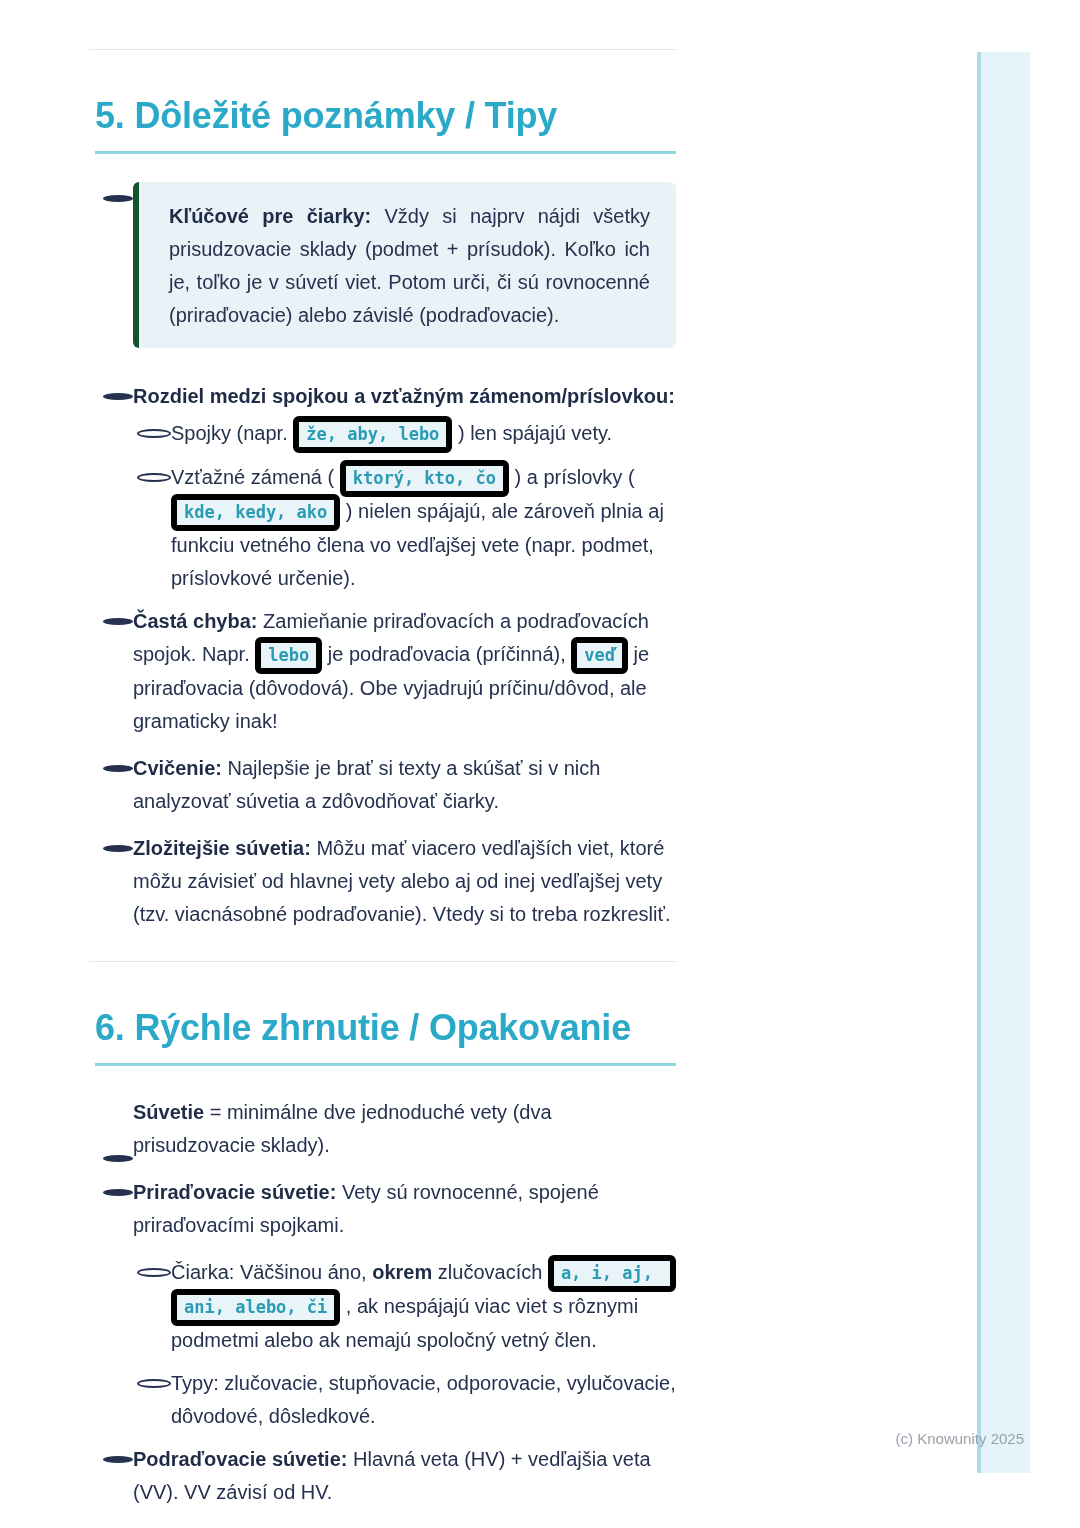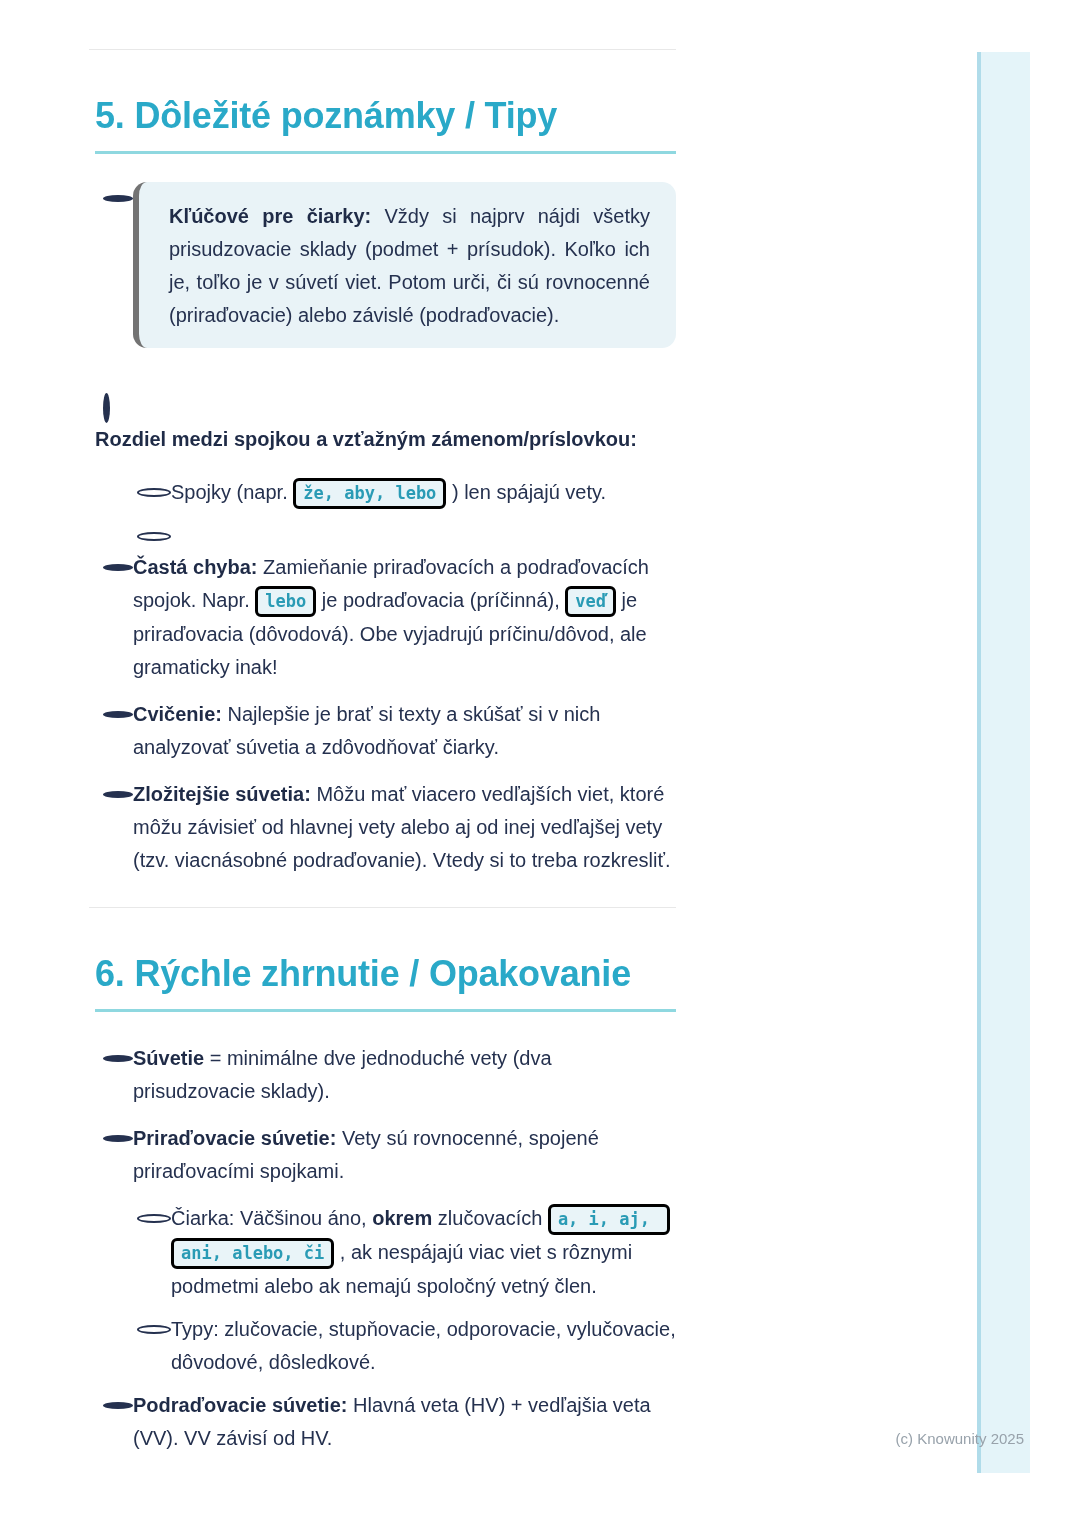--- a/index.html
+++ b/index.html
@@ -33,50 +33,50 @@
   .heading-underline{
     height:3px;background:#8fd8e0;border:0;margin:14px 0 28px 0;
   }
   ul.list{list-style:none;margin:0;padding:0;}
   li{
     display:flex;align-items:flex-start;
     font-size:20px;line-height:33px;
     margin-bottom:14px;
   }
   li.lv2{padding-left:34px;margin-bottom:10px;}
-  li.first-item{margin-top:30px;}
+  li.first-item{margin-top:30px;align-items:flex-end;}
   li.callout-item{margin-bottom:32px;}
-  li.label-only{margin-bottom:20px;flex-direction:column;}
+  li.label-only{margin-bottom:4px;}
   .marker{flex:0 0 30px;display:block;}
   .m1{
     width:7px;height:7px;border-radius:50%;
     background:#25314f;margin:13px 0 0 8px;
   }
   .m2{
     width:5px;height:5px;border-radius:50%;
     border:2px solid #25314f;background:transparent;
     margin:12px 0 0 8px;
   }
   .text{flex:1;}
   strong{font-weight:700;color:#1f2b47;}
   .callout{
     flex:1;
     background:#e9f3f7;
-    border-left:6px solid #737373;
-    border-radius:14px;
+    border-left:6px solid #14532d;
+    border-radius:6px;
     padding:18px 26px 16px 30px;
     text-align:justify;
   }
   code.chip{
     font-family:"DejaVu Sans Mono","Liberation Mono",monospace;
     font-size:17px;
     font-weight:700;
     color:#2a9bb5;
     background:#e9f4f8;
-    border:3px solid #000000;
+    border:6px solid #000000;
     border-radius:6px;
     padding:2px 7px 3px 7px;
     white-space:pre-wrap;
     box-decoration-break:clone;
     -webkit-box-decoration-break:clone;
   }
   .side-bar{
     position:absolute;
     top:52px;right:50px;
     width:53px;height:1421px;
@@ -112,20 +112,21 @@
           <li class="lv1 label-only">
             <span class="marker m1"></span>
             <div class="text"><strong>Rozdiel medzi spojkou a vzťažným zámenom/príslovkou:</strong></div>
           </li>
           <li class="lv2">
             <span class="marker m2"></span>
             <div class="text">Spojky (napr. <code class="chip">že, aby, lebo</code> ) len spájajú vety.</div>
           </li>
           <li class="lv2">
             <span class="marker m2"></span>
+            <div class="text">Vzťažné zámená ( <code class="chip">ktorý, kto, čo</code> ) a príslovky ( <code class="chip">kde, kedy, ako</code> ) nielen spájajú, ale zároveň plnia aj funkciu vetného člena vo vedľajšej vete (napr. podmet, príslovkové určenie).</div>
           </li>
           <li class="lv1">
             <span class="marker m1"></span>
             <div class="text"><strong>Častá chyba:</strong> Zamieňanie priraďovacích a podraďovacích spojok. Napr. <code class="chip">lebo</code> je podraďovacia (príčinná), <code class="chip">veď</code> je priraďovacia (dôvodová). Obe vyjadrujú príčinu/dôvod, ale gramaticky inak!</div>
           </li>
           <li class="lv1">
             <span class="marker m1"></span>
             <div class="text"><strong>Cvičenie:</strong> Najlepšie je brať si texty a skúšať si v nich analyzovať súvetia a zdôvodňovať čiarky.</div>
           </li>
           <li class="lv1">

